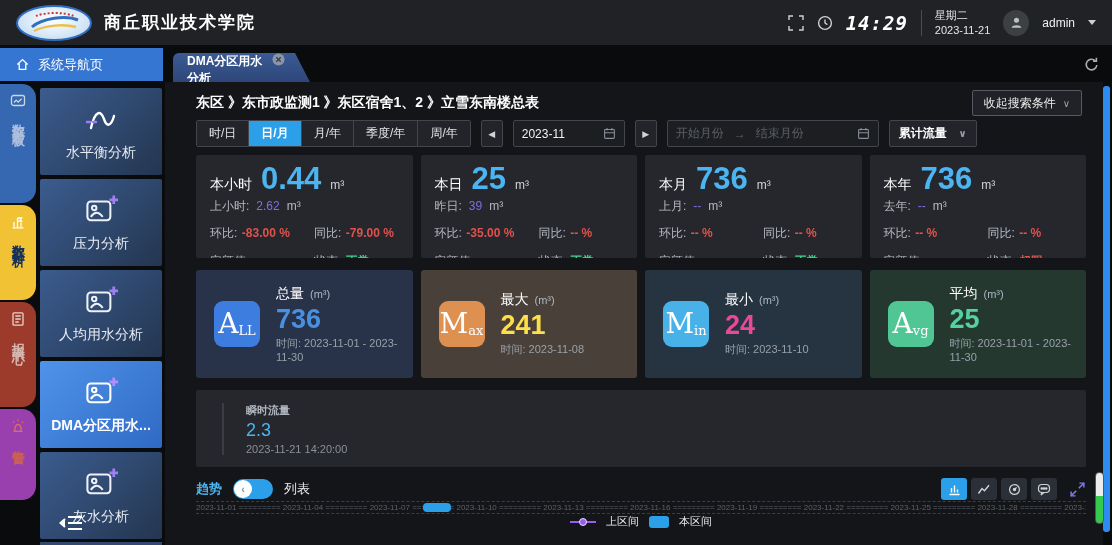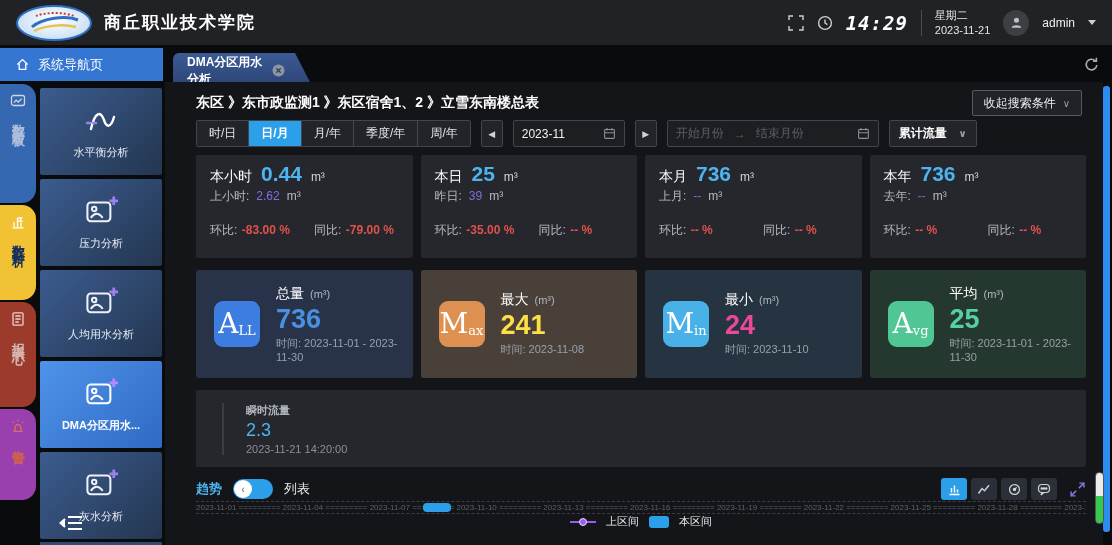--- a/index.html
+++ b/index.html
@@ -31,36 +31,36 @@
             flex-direction:column;align-items:center;padding-top:9px;box-sizing:border-box;}
   .rt1{top:84px;height:119px;} .rt2{top:205px;height:95px;}
   .rt3{top:302px;height:105px;} .rt4{top:409px;height:91px;}
   .rail-label{writing-mode:vertical-rl;text-orientation:upright;font-size:13px;font-weight:bold;
               letter-spacing:3px;margin-top:5px;}
   .menu-item{position:absolute;left:40px;width:122px;height:87px;border-radius:2px;
              background:linear-gradient(135deg,#3b5c8f 0%,#243650 100%);
              display:flex;flex-direction:column;align-items:center;justify-content:center;gap:8px;}
   .mi1{top:88px;} .mi2{top:179px;} .mi3{top:270px;} .mi4{top:361px;} .mi5{top:452px;}
   .menu-item.active{background:linear-gradient(135deg,#4f93ea 0%,#2f6ac4 100%);}
-  .mi-label{color:#e8edf4;font-size:11px;}
+  .mi-label{color:#e8edf4;font-size:14px;}
   .menu-item.active .mi-label{color:#fff;font-weight:bold;}
   .menu-sliver{position:absolute;left:40px;top:542px;width:122px;height:3px;background:#33496e;}
   .collapse-btn{position:absolute;left:52px;top:511px;width:40px;height:24px;z-index:6;
                 display:flex;align-items:center;justify-content:center;}
   .expand-handle{position:absolute;left:172px;top:288px;width:14px;height:48px;background:#767d8a;
                  border-radius:0 7px 7px 0;display:flex;align-items:center;justify-content:center;}
   .eh-tri{width:0;height:0;border-top:4px solid transparent;border-bottom:4px solid transparent;
           border-left:6px solid #fff;}
   
   .main{position:absolute;left:165px;top:48px;width:947px;height:497px;}
   .tabstrip{position:relative;height:34px;}
   .dtab{position:absolute;left:8px;top:5px;height:35px;width:140px;
         background:linear-gradient(180deg,#3b5a94,#2b4374);border-radius:6px 0 0 0;
         clip-path:polygon(0 0,calc(100% - 18px) 0,100% 100%,0 100%);
-        display:flex;align-items:center;gap:9px;padding:0 28px 0 14px;box-sizing:border-box;
+        display:flex;align-items:flex-start;gap:9px;padding:0 28px 0 14px;box-sizing:border-box;
         color:#fff;font-size:12px;font-weight:bold;}
   .refresh{position:absolute;right:12px;top:8px;width:17px;height:17px;}
   .panel{position:absolute;left:0;top:34px;width:938px;height:463px;background:#141519;}
   .breadcrumb{position:absolute;left:31px;top:12px;color:#fff;font-size:14px;font-weight:bold;}
   .search-btn{position:absolute;right:21px;top:8px;height:26px;padding:0 11px;border:1px solid #565a60;
               background:#202227;color:#ececec;font-size:12px;display:flex;align-items:center;gap:7px;
               border-radius:2px;box-sizing:border-box;}
   .filter-row{position:absolute;left:31px;top:38px;height:27px;display:flex;align-items:center;gap:10px;}
   .seg{display:flex;border:1px solid #42464c;border-radius:2px;overflow:hidden;height:27px;box-sizing:border-box;}
   .seg-btn{padding:0 12px;display:flex;align-items:center;background:#22242a;color:#e4e6e8;
@@ -77,25 +77,25 @@
   .range-input .cal{margin-left:auto;}
   .metric-dd{width:88px;height:27px;border:1px solid #42464c;background:#22242a;border-radius:2px;
              display:flex;align-items:center;justify-content:space-between;padding:0 9px;
              color:#fff;font-size:12px;font-weight:bold;box-sizing:border-box;}
   .dd-caret{color:#9aa0a6;font-size:10px;}
   
   .cards-row{position:absolute;left:31px;top:73px;width:890px;display:flex;gap:8px;}
   .stat-card{flex:1;height:103px;background:#25272c;border-radius:2px;padding:8px 14px;box-sizing:border-box;overflow:hidden;}
   .sc-top{display:flex;align-items:baseline;gap:9px;}
   .sc-title{color:#fff;font-size:14px;}
-  .sc-value{color:#4cb4f0;font-size:21px;font-weight:bold;line-height:1.05;}
+  .sc-value{color:#4cb4f0;font-size:31px;font-weight:bold;line-height:1.05;}
   .sc-unit{color:#d0d4d8;font-size:12px;}
   .sc-prev{margin-top:2px;font-size:12px;color:#9aa0a8;display:flex;gap:7px;align-items:baseline;}
   .purple{color:#7d6fe0;}
-  .sc-grid{margin-top:12px;display:flex;line-height:1.45;}
+  .sc-grid{margin-top:5px;display:flex;line-height:1.45;}
   .sc-col1{width:104px;} .sc-col2{flex:1;}
   .sc-lbl{color:#b6bac0;font-size:12px;}
   .red{color:#e0524c;font-size:12px;font-weight:bold;}
   .sc-status{font-size:12px;font-weight:bold;}
   
   .sum-row{position:absolute;left:31px;top:188px;width:890px;display:flex;gap:8px;}
   .sum-card{flex:1;height:108px;border-radius:3px;display:flex;align-items:center;gap:16px;
             padding:0 0 0 18px;box-sizing:border-box;}
   .badge{width:46px;height:46px;border-radius:9px;color:#fff;display:flex;align-items:center;
          justify-content:center;font-family:"DejaVu Serif","Liberation Serif",serif;flex:0 0 auto;}

